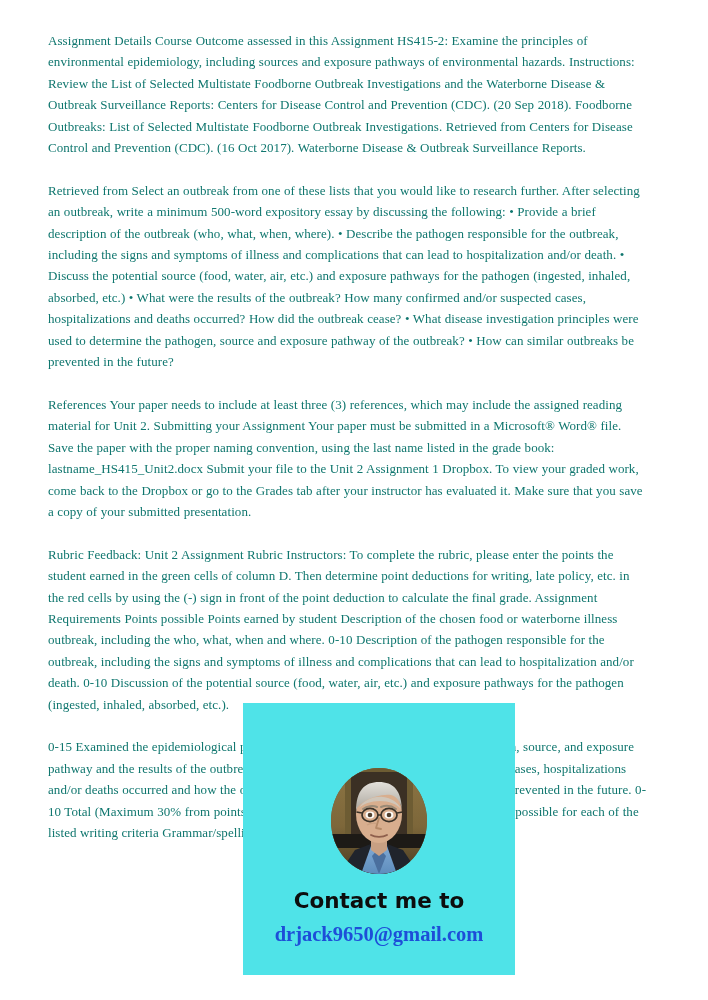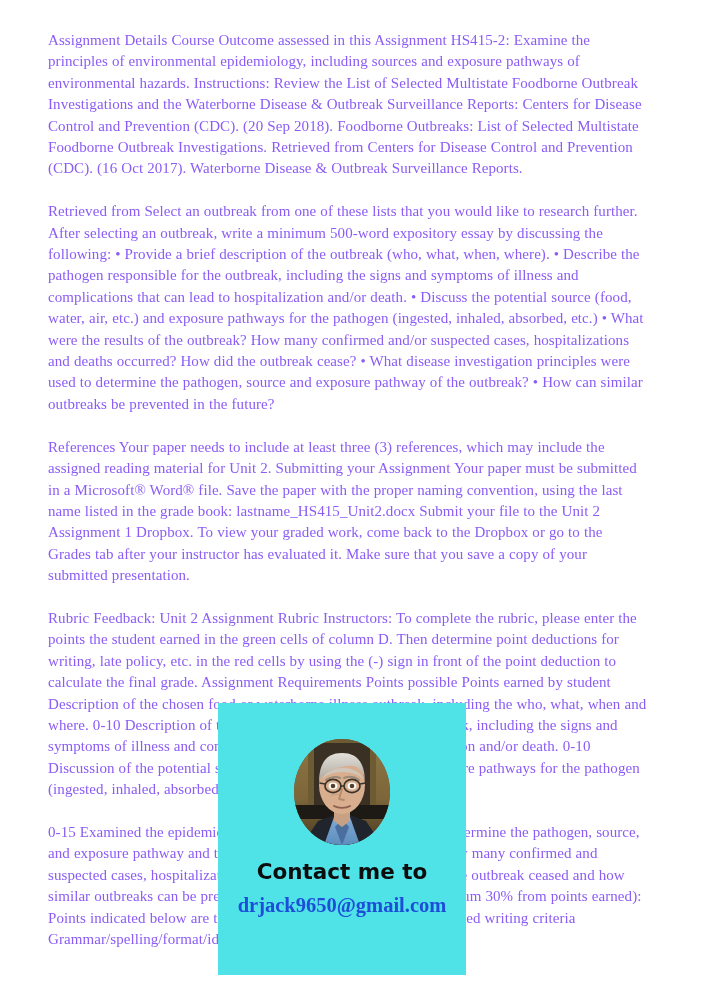--- a/index.html
+++ b/index.html
@@ -27,44 +27,45 @@
 
   #doc-body {
     position: absolute;
     left: 48px;
     top: 30px;
     width: 600px;
   }
 
   .para {
     font-family: "Liberation Serif", "DejaVu Serif", serif;
-    font-size: 15px;
+    font-size: 13.0px;
     line-height: 21.4px;
-    color: #8b5cf6;
+    color: #0f766e;
     text-align: left;
     margin: 0 0 21.4px 0;
     letter-spacing: 0.005em;
     word-spacing: 0.012em;
     -webkit-font-smoothing: antialiased;
   }
   .para:last-child { margin-bottom: 0; }
 
   
   #contact-overlay {
     position: absolute;
-    left: 218px;
+    left: 243px;
     top: 703px;
-    width: 248px;
+    width: 272px;
     height: 272px;
     background: #4FE3E8;
     box-sizing: border-box;
     display: flex;
     flex-direction: column;
     align-items: center;
     z-index: 20;
+    justify-content: center;
   }
 
   #avatar {
     margin-top: 36px;
     width: 96px;
     height: 106px;
     border-radius: 50%;
     overflow: hidden;
     position: relative;
     flex: none;

